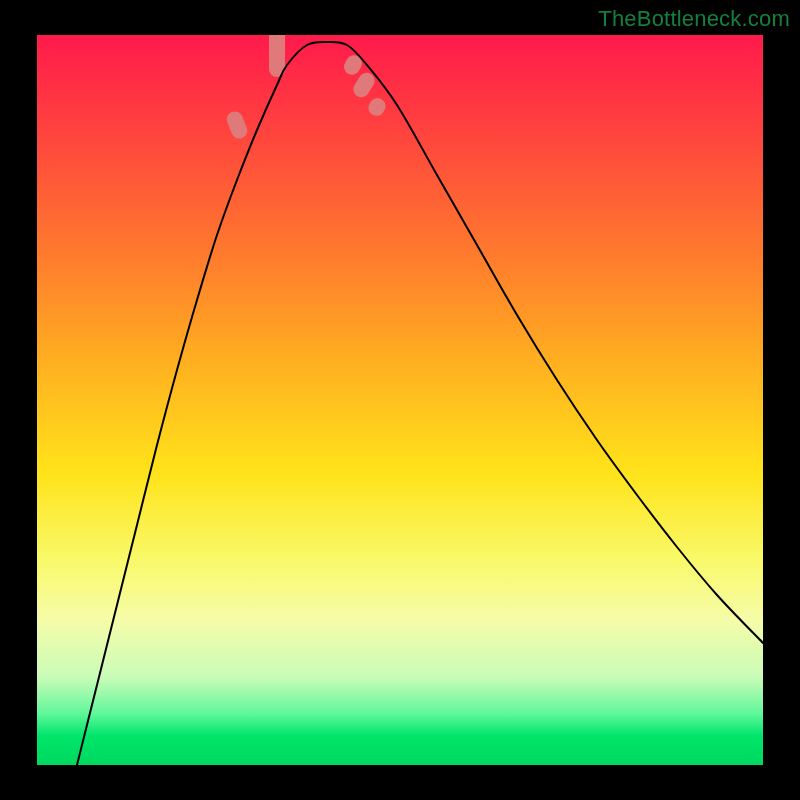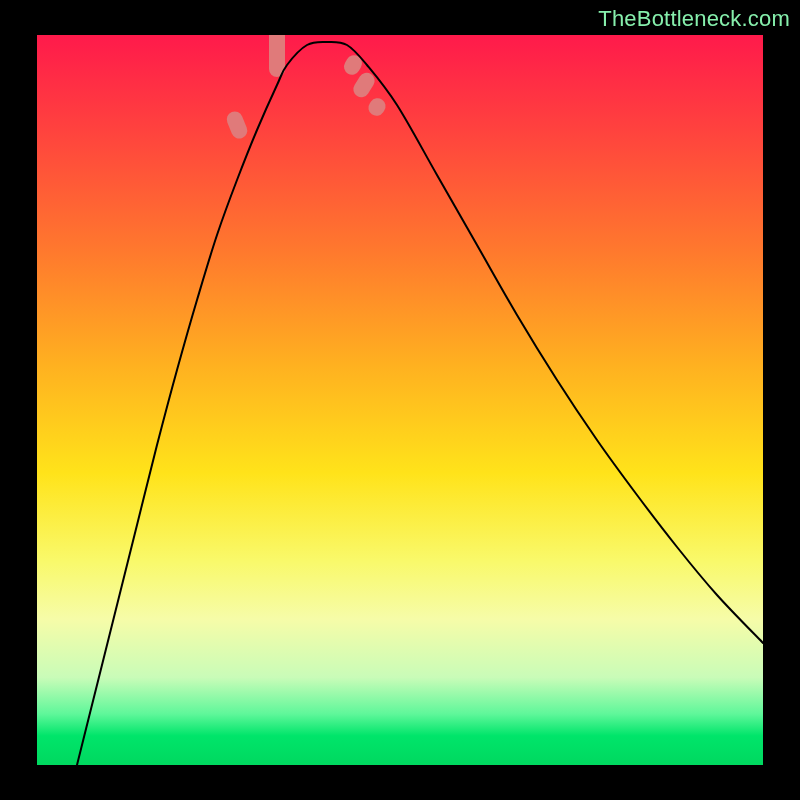--- a/index.html
+++ b/index.html
@@ -37,21 +37,21 @@
       #00e56a 96%,
       #00d85f 100%
     );
   }
   .watermark {
     position: absolute;
     top: 6px;
     right: 10px;
     font-family: Arial, Helvetica, sans-serif;
     font-size: 22px;
-    color: #86efac;
+    color: #15803d;
     letter-spacing: 0.2px;
   }
   svg.curve {
     position: absolute;
     left: 0;
     top: 0;
     width: 726px;
     height: 730px;
   }
 </style>

